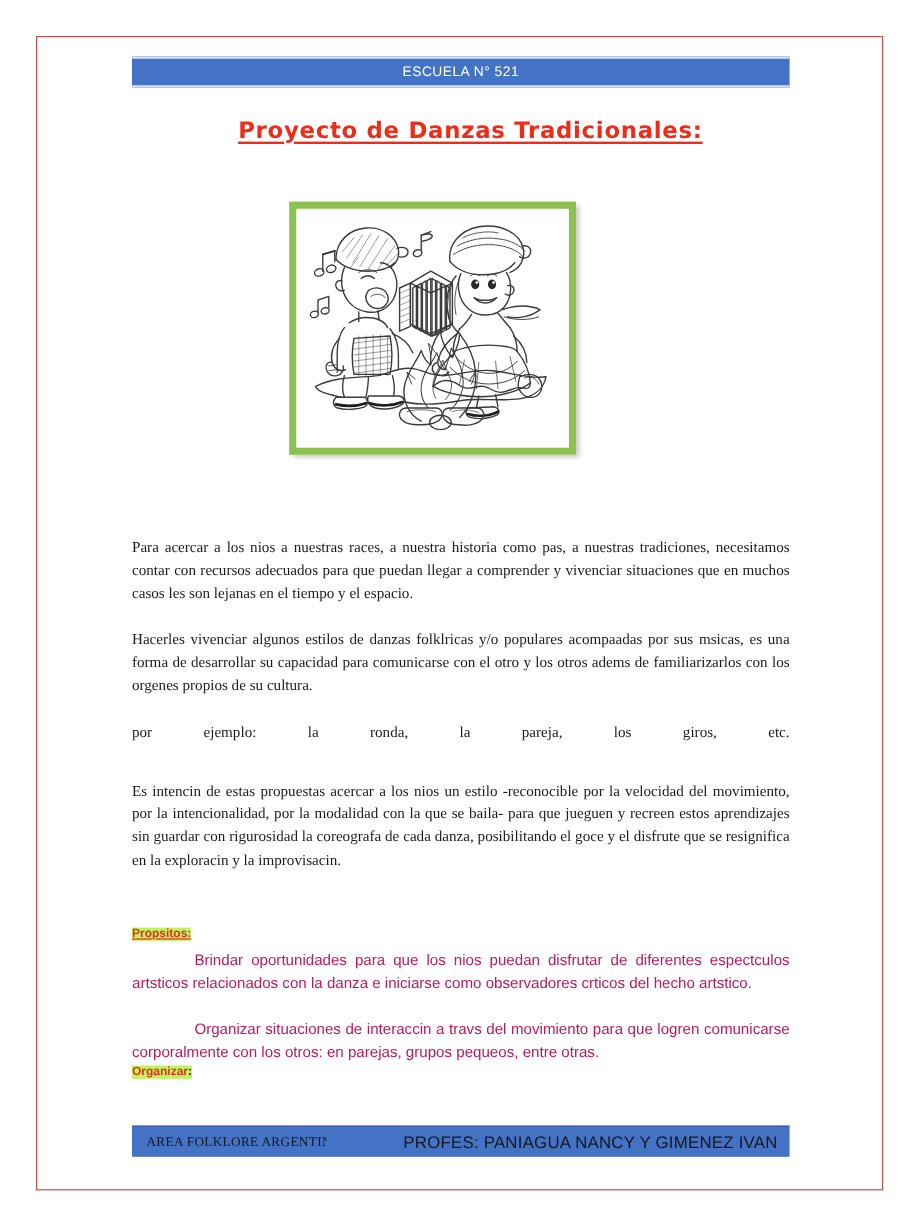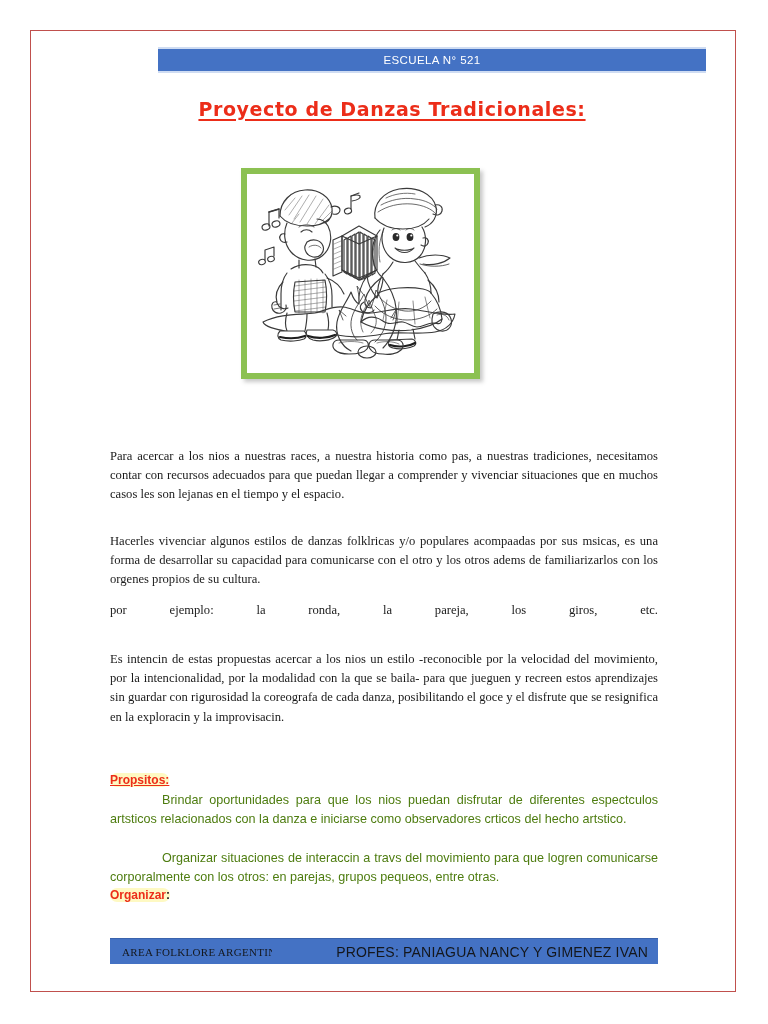--- a/index.html
+++ b/index.html
@@ -34,21 +34,20 @@
     top: 47px;
     width: 548px;
     height: 26px;
     background: #4472c4;
     border-top: 2px solid #cfdcf2;
     border-bottom: 2px solid #cfdcf2;
     box-sizing: border-box;
     display: flex;
     align-items: center;
     justify-content: center;
-    margin-left: 48px;
   }
   #header-band .band-text {
     color: #ffffff;
     font-size: 11.5px;
     letter-spacing: 0.4px;
     font-family: "Liberation Sans", sans-serif;
   }
 
   
   #doc-title {
@@ -103,39 +102,38 @@
   .body-block p { margin: 0; }
   .body-block p.justify-all {
     text-align: justify;
     text-align-last: justify;
   }
 
   
   .section-heading {
     position: absolute;
     left: 110px;
-    font-size: 12px;
+    font-size: 10px;
     font-weight: bold;
     color: #ec2d19;
-    background: #fef9c3;
+    background: #bef264;
     font-family: "Liberation Sans", sans-serif;
     display: inline-block;
-    border-radius: 7px;
   }
   .section-heading .underlined { text-decoration: underline; }
   .section-heading .dark-colon { color: #1a1a1a; }
 
   
   .bullet-item {
     position: absolute;
     left: 110px;
     width: 548px;
     font-size: 12.6px;
     line-height: 19.2px;
-    color: #4d7c0f;
+    color: #be185d;
     text-align: justify;
     font-family: "Liberation Sans", sans-serif;
   }
   .bullet-item .bullet-glyph {
     display: inline-block;
     width: 52px;
     font-size: 12px;
   }
 
   
@@ -391,21 +389,21 @@
         <path d="M130 169 C136 167 146 167 152 170" stroke-width="0.6"></path>
       </g>
     </g>
   </svg>
 </div>
 
 <div class="body-block" style="top:447px;">
   <p>Para acercar a los nios a nuestras races, a nuestra historia como pas, a nuestras tradiciones, necesitamos contar con recursos adecuados para que puedan llegar a comprender y vivenciar situaciones que en muchos casos les son lejanas en el tiempo y el espacio.</p>
 </div>
 
-<div class="body-block" style="top:524px;margin-top:8px;">
+<div class="body-block" style="top:524px;">
   <p>Hacerles vivenciar algunos estilos de danzas folklricas y/o populares acompaadas por sus msicas, es una forma de desarrollar su capacidad para comunicarse con el otro y los otros adems de familiarizarlos con los orgenes propios de su cultura.</p>
 </div>
 
 <div class="body-block" style="top:601px;">
   <p class="justify-all">por ejemplo: la ronda, la pareja, los giros, etc.</p>
 </div>
 
 <div class="body-block" style="top:650px;">
   <p>Es intencin de estas propuestas acercar a los nios un estilo -reconocible por la velocidad del movimiento, por la intencionalidad, por la modalidad con la que se baila- para que jueguen y recreen estos aprendizajes sin guardar con rigurosidad la coreografa de cada danza, posibilitando el goce y el disfrute que se resignifica en la exploracin y la improvisacin.</p>
 </div>

